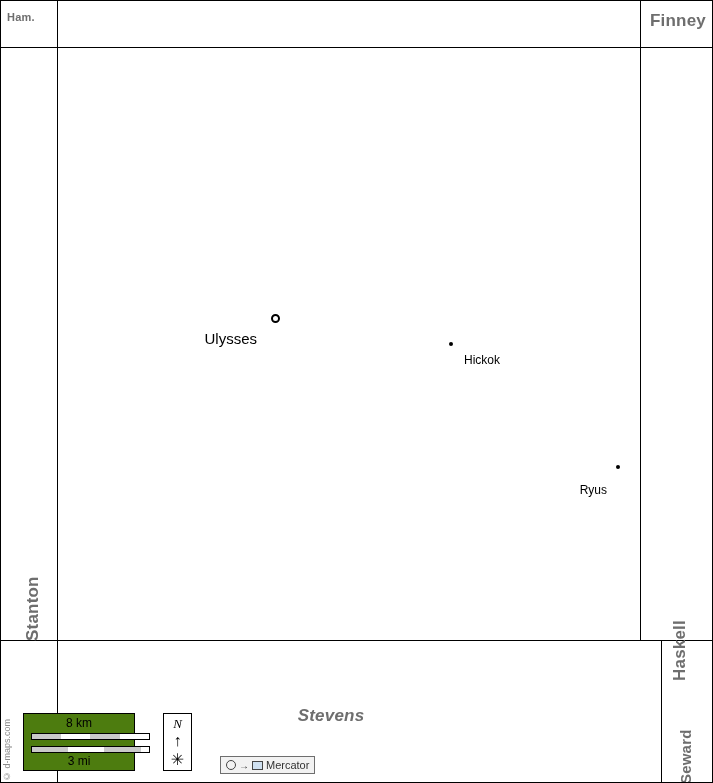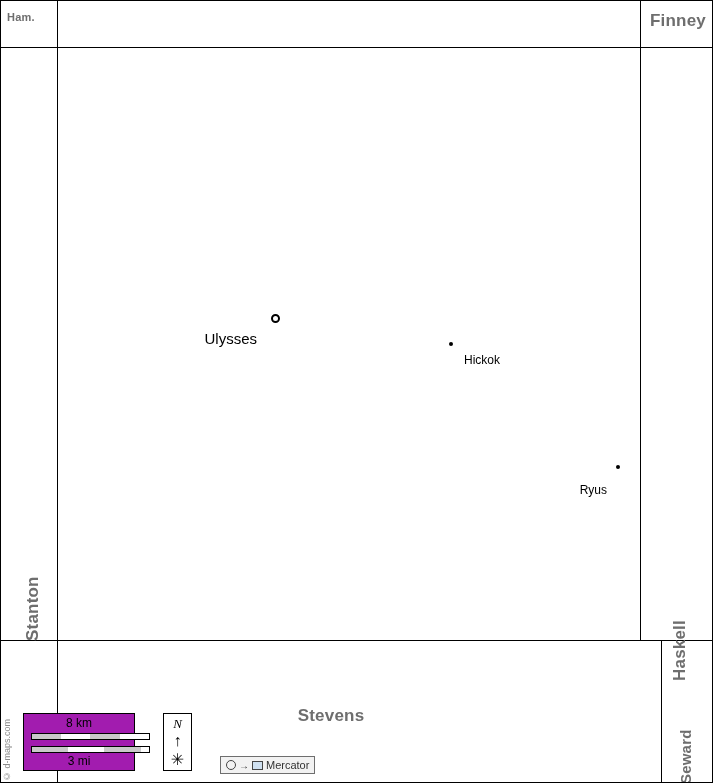--- a/index.html
+++ b/index.html
@@ -64,20 +64,21 @@
     right: 22px; top: 40px;
     height: 640px;
     display: flex; align-items: center;
     font-size: 17px;
   }
   #label-stevens {
     left: 0; top: 705px;
     width: 660px;
     text-align: center;
     font-size: 17px;
+    font-style: italic;
   }
   #label-seward {
     right: 18px; top: 640px;
     height: 143px;
     display: flex; align-items: center;
     font-size: 15px;
   }
 
   
   .city { position: absolute; }
@@ -108,21 +109,21 @@
   #city-ryus .city-dot { left: 0; top: 0; }
 
   
   #scale-box {
     position: absolute;
     left: 22px;
     top: 712px;
     width: 112px;
     height: 58px;
     border: 1px solid #000000;
-    background: #a21caf;
+    background: #4d7c0f;
   }
   #scale-km-label, #scale-mi-label {
     position: absolute;
     width: 100%;
     text-align: center;
     font-size: 12px;
     color: #000000;
   }
   #scale-km-label { top: 2px; }
   #scale-mi-label { bottom: 2px; }

